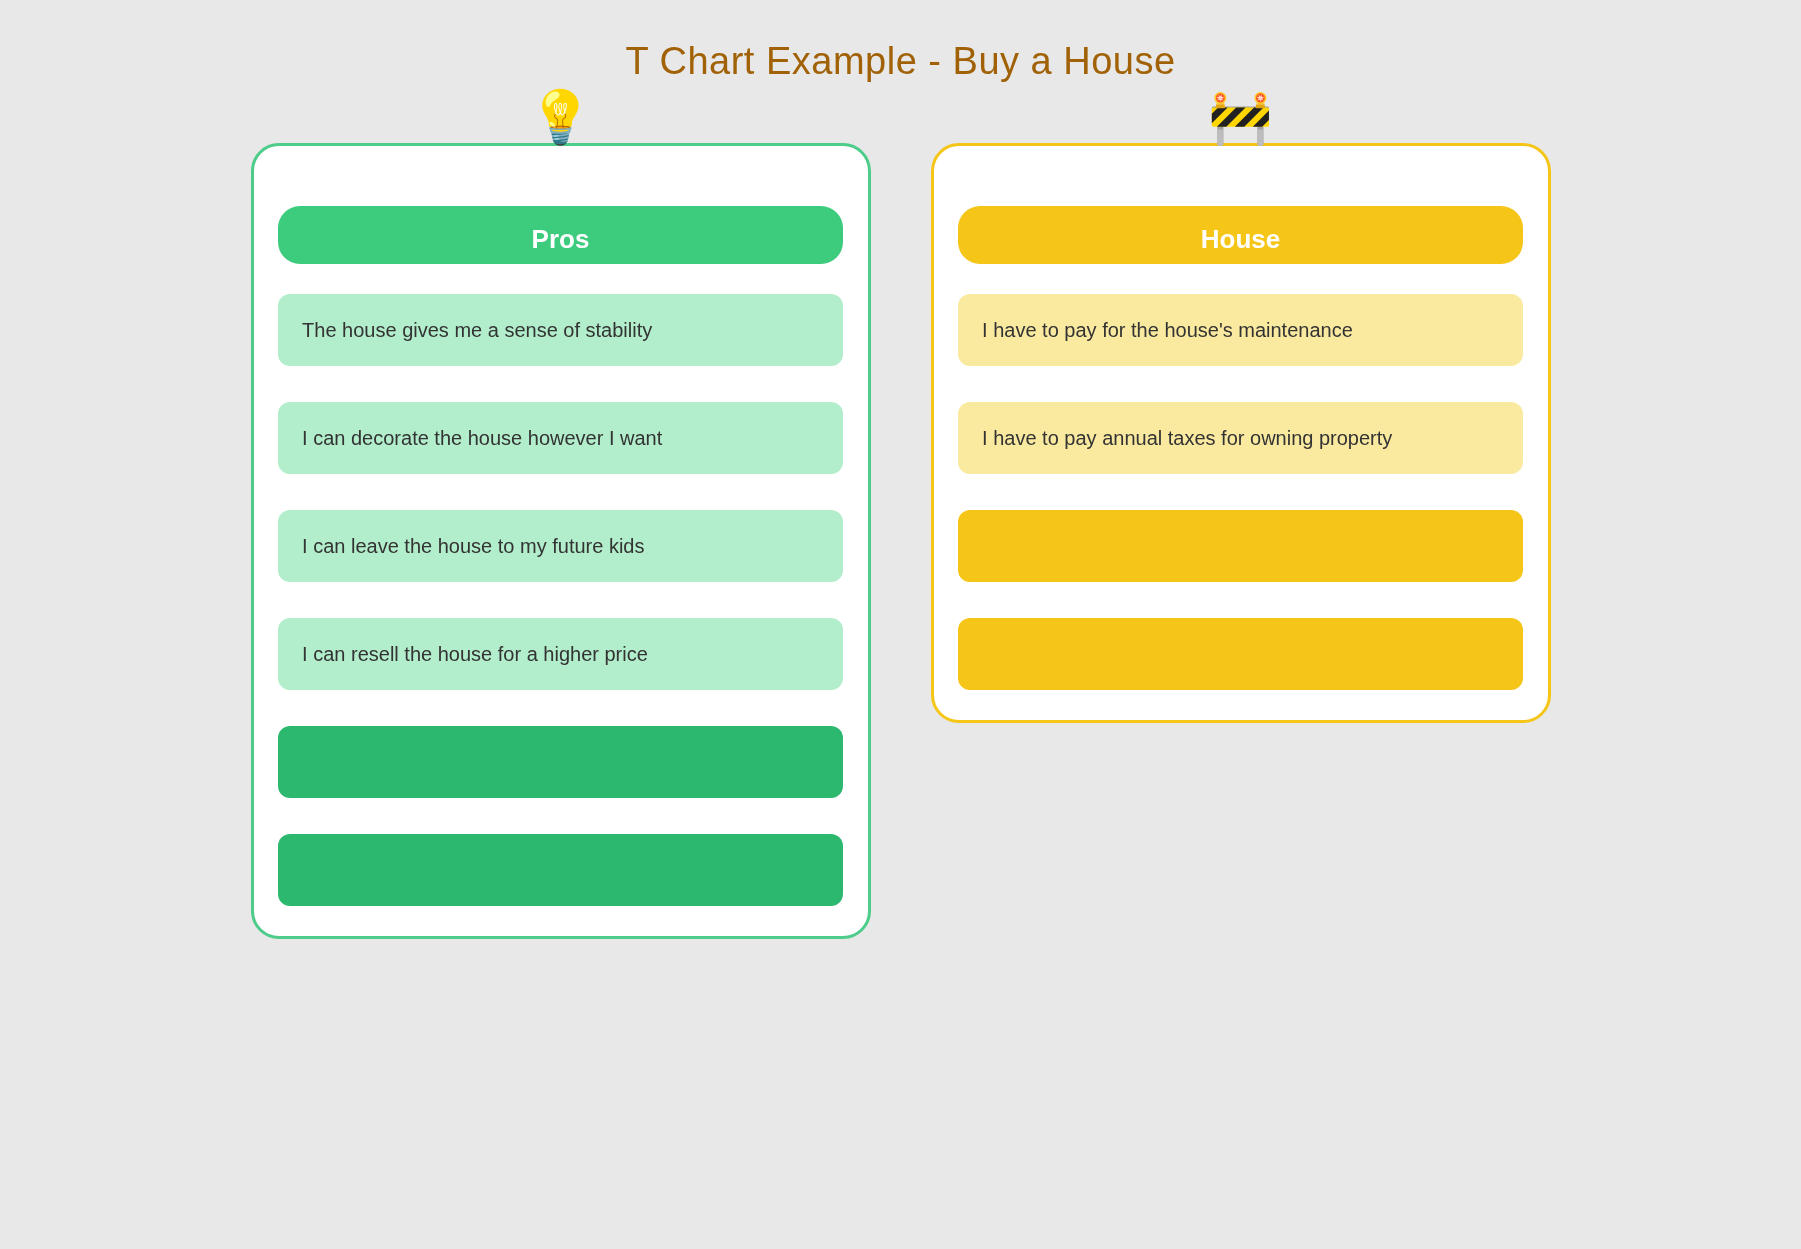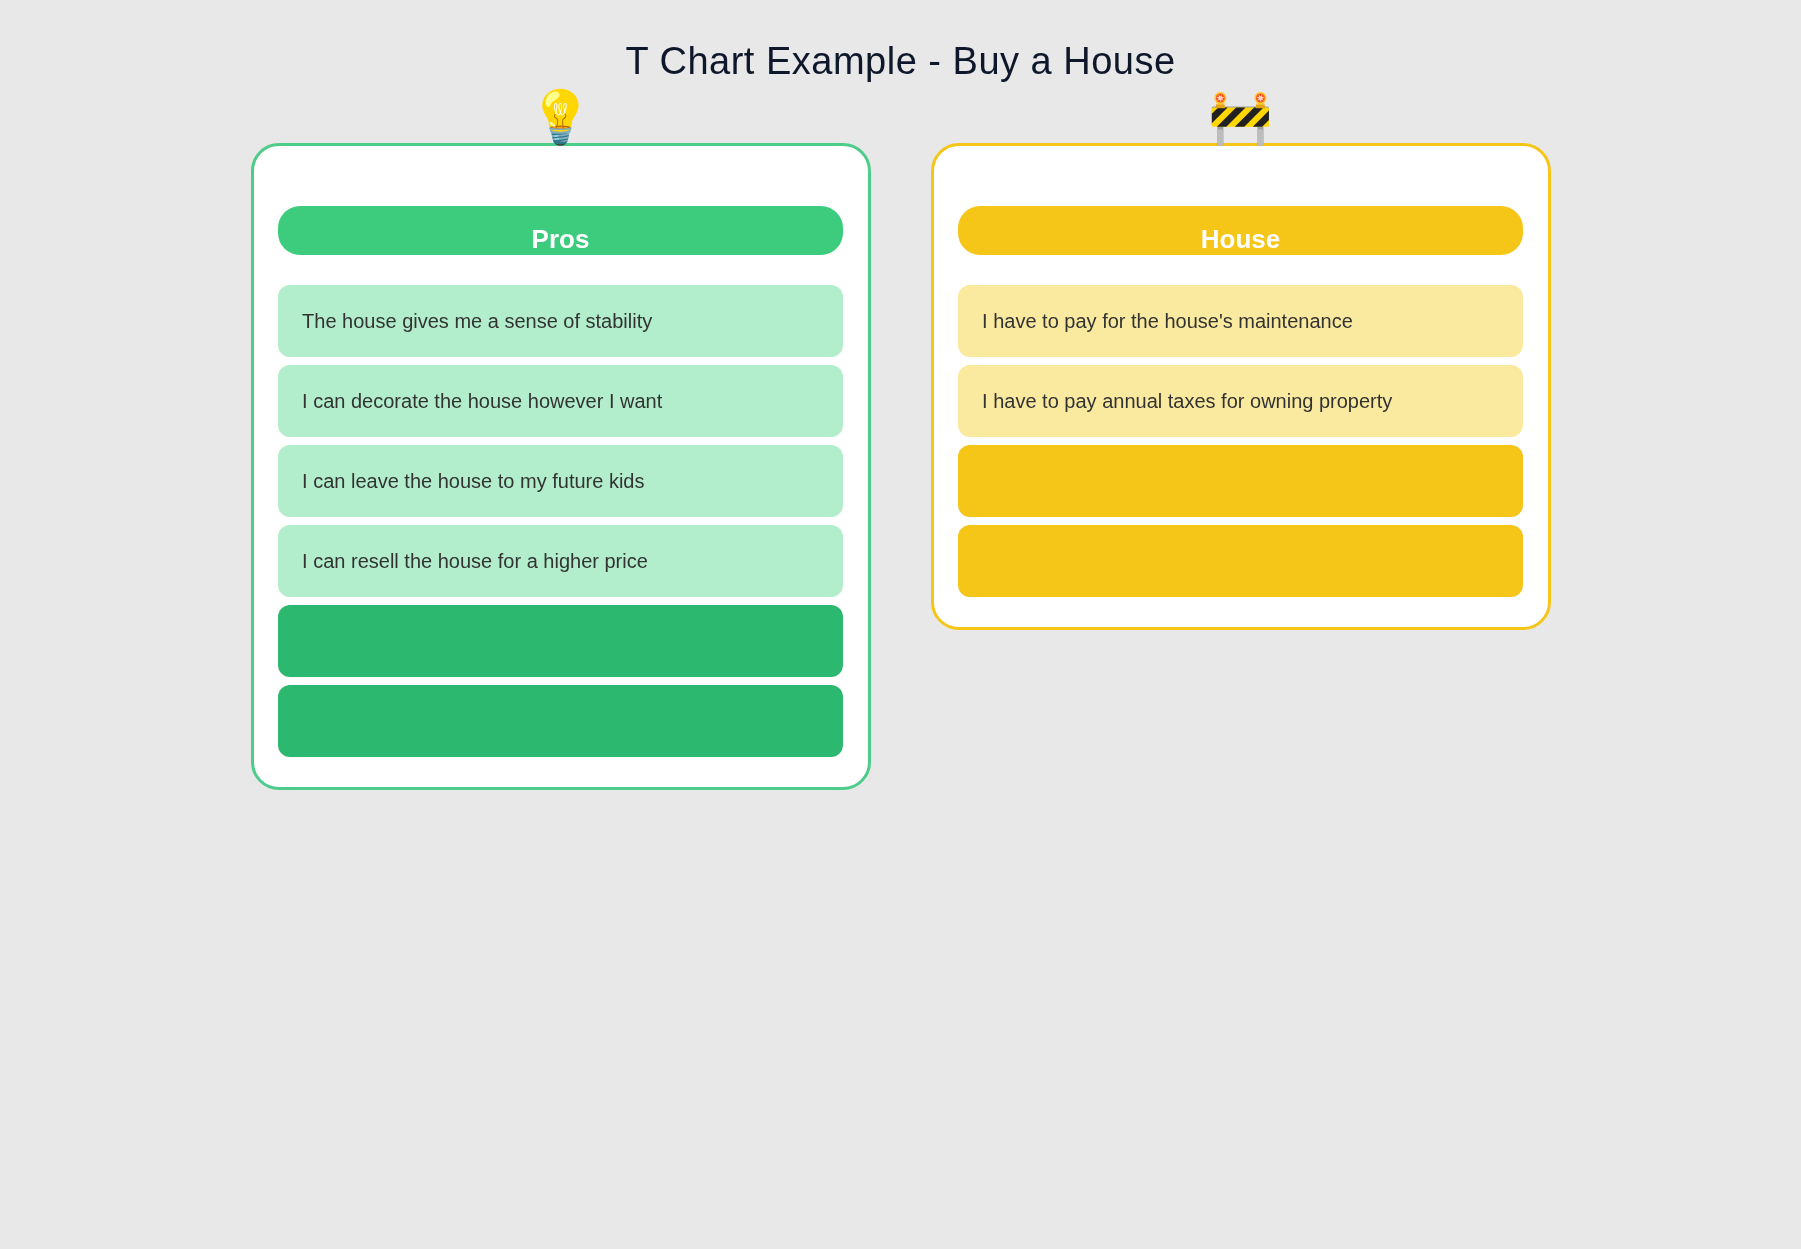--- a/index.html
+++ b/index.html
@@ -10,21 +10,21 @@
       min-height: 1249px;
       width: 1801px;
       display: flex;
       flex-direction: column;
       align-items: center;
     }
 
     .page-title {
       font-size: 38px;
       font-weight: 500;
-      color: #0f172a;
+      color: #a16207;
       margin-top: 40px;
       margin-bottom: 60px;
       letter-spacing: 0.5px;
     }
 
     .chart-container {
       display: flex;
       gap: 60px;
       justify-content: center;
       align-items: flex-start;
@@ -48,21 +48,21 @@
 
     .column-cons {
       border: 3px solid #f5c518;
       background: #fff;
       padding-top: 60px;
     }
 
     .column-header {
       width: calc(100% + 0px);
       border-radius: 22px;
-      padding: 18px 30px 0 30px;
+      padding: 18px 30px 9px 30px;
       display: flex;
       align-items: center;
       justify-content: center;
       margin: 0 0 30px 0;
       position: relative;
     }
 
     .column-pros .column-header {
       background: #3dcc7e;
       width: 92%;
@@ -87,21 +87,21 @@
     }
 
     .column-cons .header-label {
       color: #fff;
     }
 
     .items-list {
       width: 92%;
       display: flex;
       flex-direction: column;
-      gap: 8px;
+      gap: 36px;
     }
 
     .item-card {
       border-radius: 12px;
       padding: 22px 24px;
       font-size: 20px;
       font-weight: 400;
       color: #333;
       min-height: 72px;
       display: flex;

